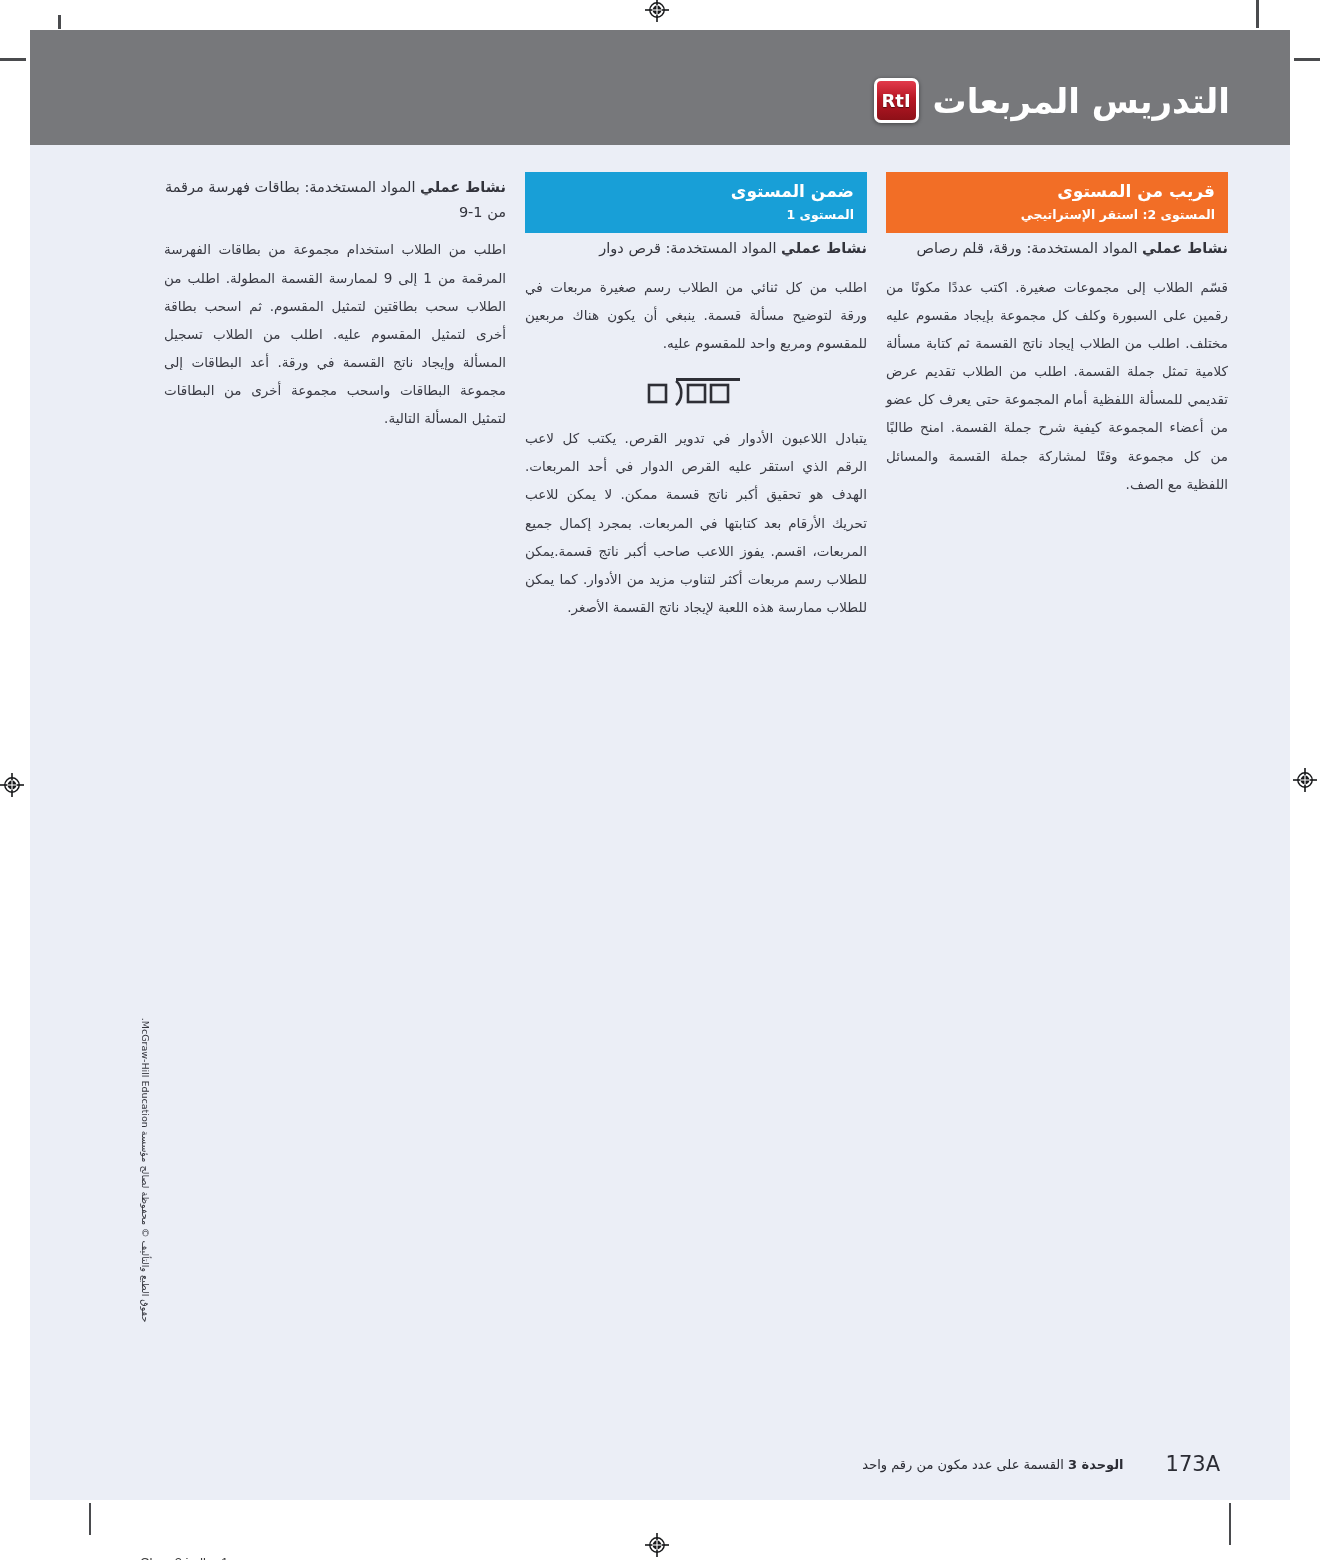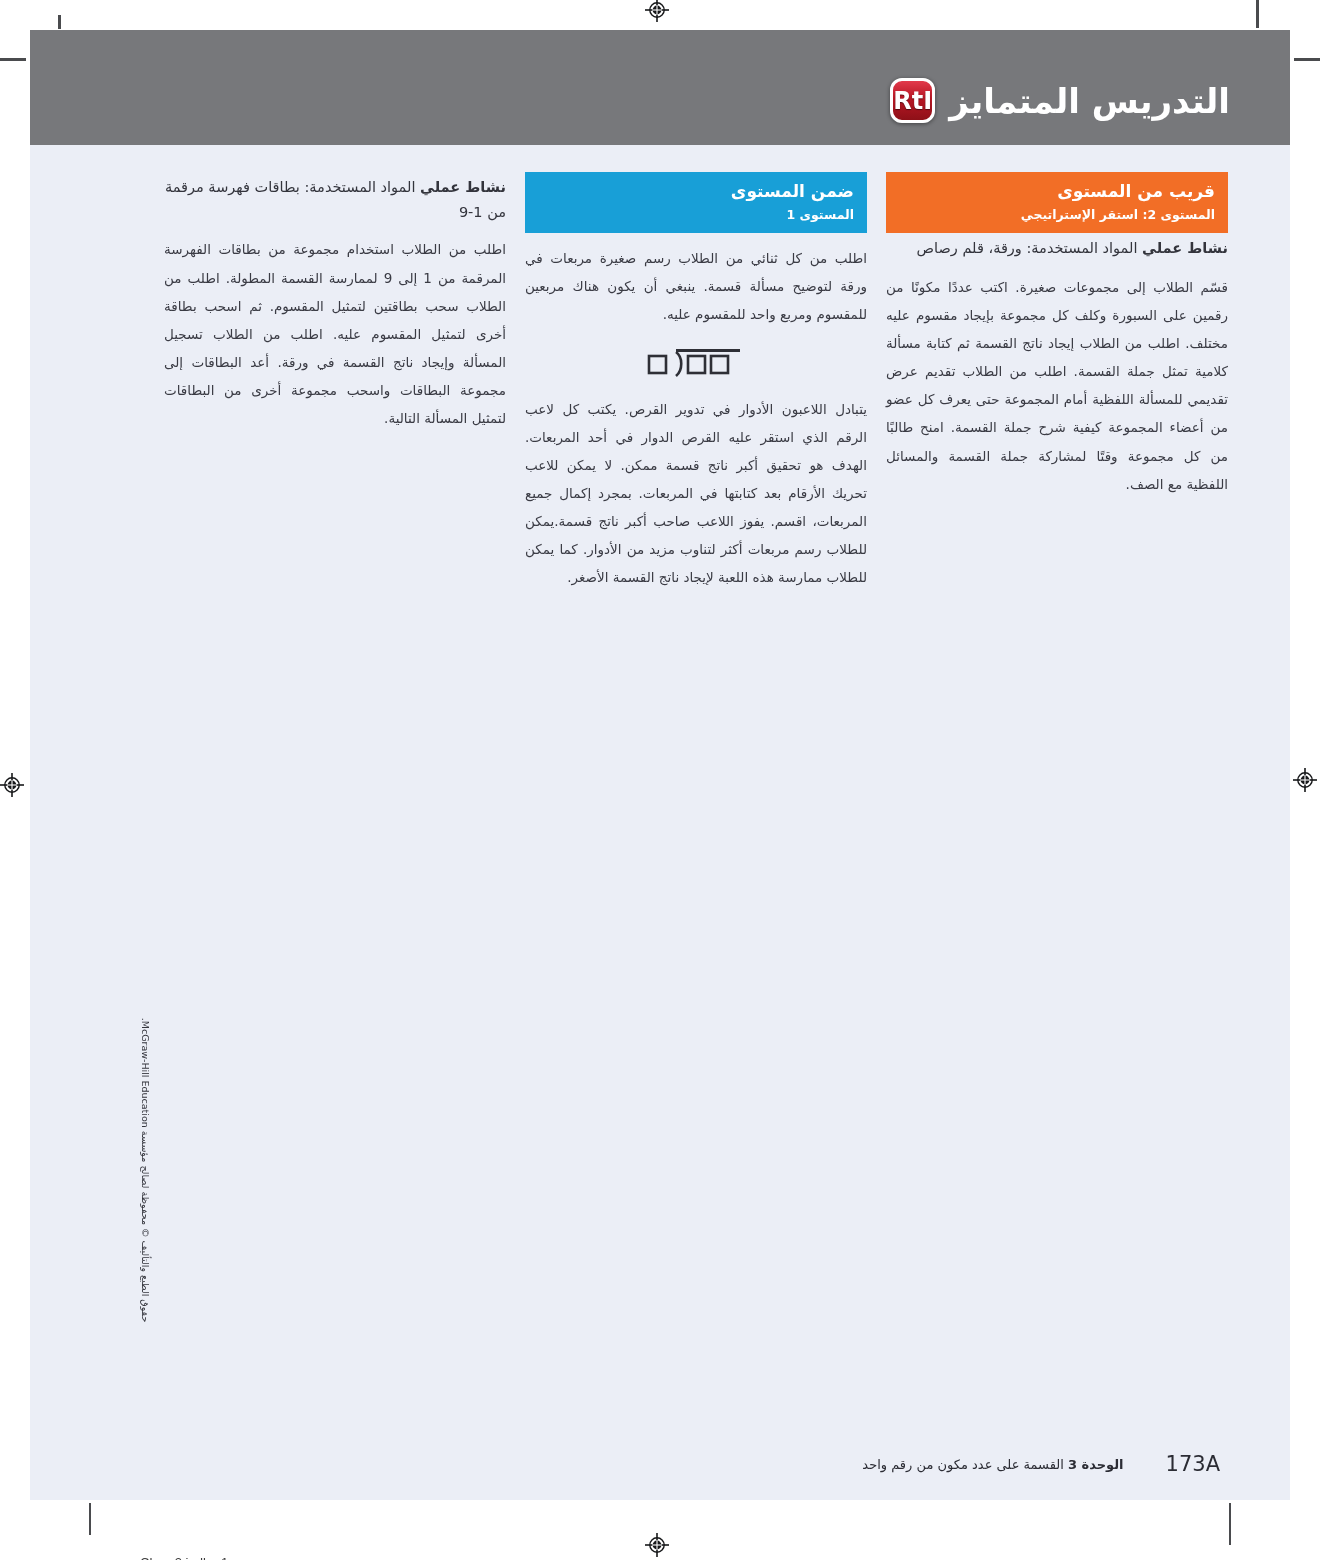--- a/index.html
+++ b/index.html
@@ -10,25 +10,25 @@
   .page{
     position:absolute;left:30px;top:30px;width:1260px;height:1470px;
     background:#ebeef6;
   }
   
   .header-bar{
     height:115px;background:#77787b;direction:rtl;display:flex;
     align-items:center;gap:14px;padding:26px 60px 0 0;box-sizing:border-box;
   }
   .rti-badge{
-    width:45px;height:45px;border-radius:12px;flex:0 0 auto;
+    width:45px;height:45px;border-radius:7px;flex:0 0 auto;
     background:linear-gradient(180deg,#e23a4b 0%,#b71724 45%,#8e1018 100%);
     border:3px solid #fff;box-shadow:0 1px 4px rgba(0,0,0,.45);
     display:flex;align-items:center;justify-content:center;
-    color:#fff;font-weight:bold;font-size:24px;direction:ltr;
+    color:#fff;font-weight:bold;font-size:18px;direction:ltr;
     text-shadow:0 1px 1px rgba(0,0,0,.5);box-sizing:border-box;
   }
   .page-title{
     color:#fff;font-size:34px;font-weight:bold;letter-spacing:0;
   }
   
   .columns{
     position:absolute;top:142px;right:62px;left:133px;
     direction:rtl;display:flex;gap:19px;
   }
@@ -63,21 +63,21 @@
     position:absolute;font-family:Liberation Sans, sans-serif;
     font-size:13px;color:#3b3b3b;white-space:pre;margin-top:28px;
   }
 </style>
 </head>
 <body>
 
 <div class="page">
 
   <div class="header-bar">
-    <span class="page-title">التدريس المتمايز</span>
+    <span class="page-title">التدريس المربعات</span>
     <span class="rti-badge">RtI</span>
   </div>
 
   <div class="columns">
 
     <div class="col">
       <div class="col-header" style="background-color: rgb(242, 110, 38);">
         <div class="col-title">قريب من المستوى</div>
         <div class="col-sub">المستوى 2: استقر الإستراتيجي</div>
       </div>
@@ -86,20 +86,21 @@
         <div class="para">قسّم الطلاب إلى مجموعات صغيرة. اكتب عددًا مكونًا من رقمين على السبورة وكلف كل مجموعة بإيجاد مقسوم عليه مختلف. اطلب من الطلاب إيجاد ناتج القسمة ثم كتابة مسألة كلامية تمثل جملة القسمة. اطلب من الطلاب تقديم عرض تقديمي للمسألة اللفظية أمام المجموعة حتى يعرف كل عضو من أعضاء المجموعة كيفية شرح جملة القسمة. امنح طالبًا من كل مجموعة وقتًا لمشاركة جملة القسمة والمسائل اللفظية مع الصف.</div>
       </div>
     </div>
 
     <div class="col">
       <div class="col-header" style="background-color: rgb(24, 159, 215); padding-left: 24px;">
         <div class="col-title">ضمن المستوى</div>
         <div class="col-sub">المستوى 1</div>
       </div>
       <div class="col-body">
+        <div class="lead"><b>نشاط عملي</b> <span class="materials">المواد المستخدمة: قرص دوار</span></div>
         <div class="para">اطلب من كل ثنائي من الطلاب رسم صغيرة مربعات في ورقة لتوضيح مسألة قسمة. ينبغي أن يكون هناك مربعين للمقسوم ومربع واحد للمقسوم عليه.</div>
         <div class="diagram-wrap">
           <svg width="96" height="36" viewBox="0 0 96 36">
             <rect x="3" y="12" width="17" height="17" fill="none" stroke="#2e2f36" stroke-width="2.6"></rect>
             <path d="M 30 8 C 37 13 37 26 30 32" fill="none" stroke="#2e2f36" stroke-width="2.6"></path>
             <line x1="30" y1="6.5" x2="94" y2="6.5" stroke="#2e2f36" stroke-width="2.8"></line>
             <rect x="42" y="12" width="17" height="17" fill="none" stroke="#2e2f36" stroke-width="2.6"></rect>
             <rect x="65" y="12" width="17" height="17" fill="none" stroke="#2e2f36" stroke-width="2.6"></rect>
           </svg>
         </div>

